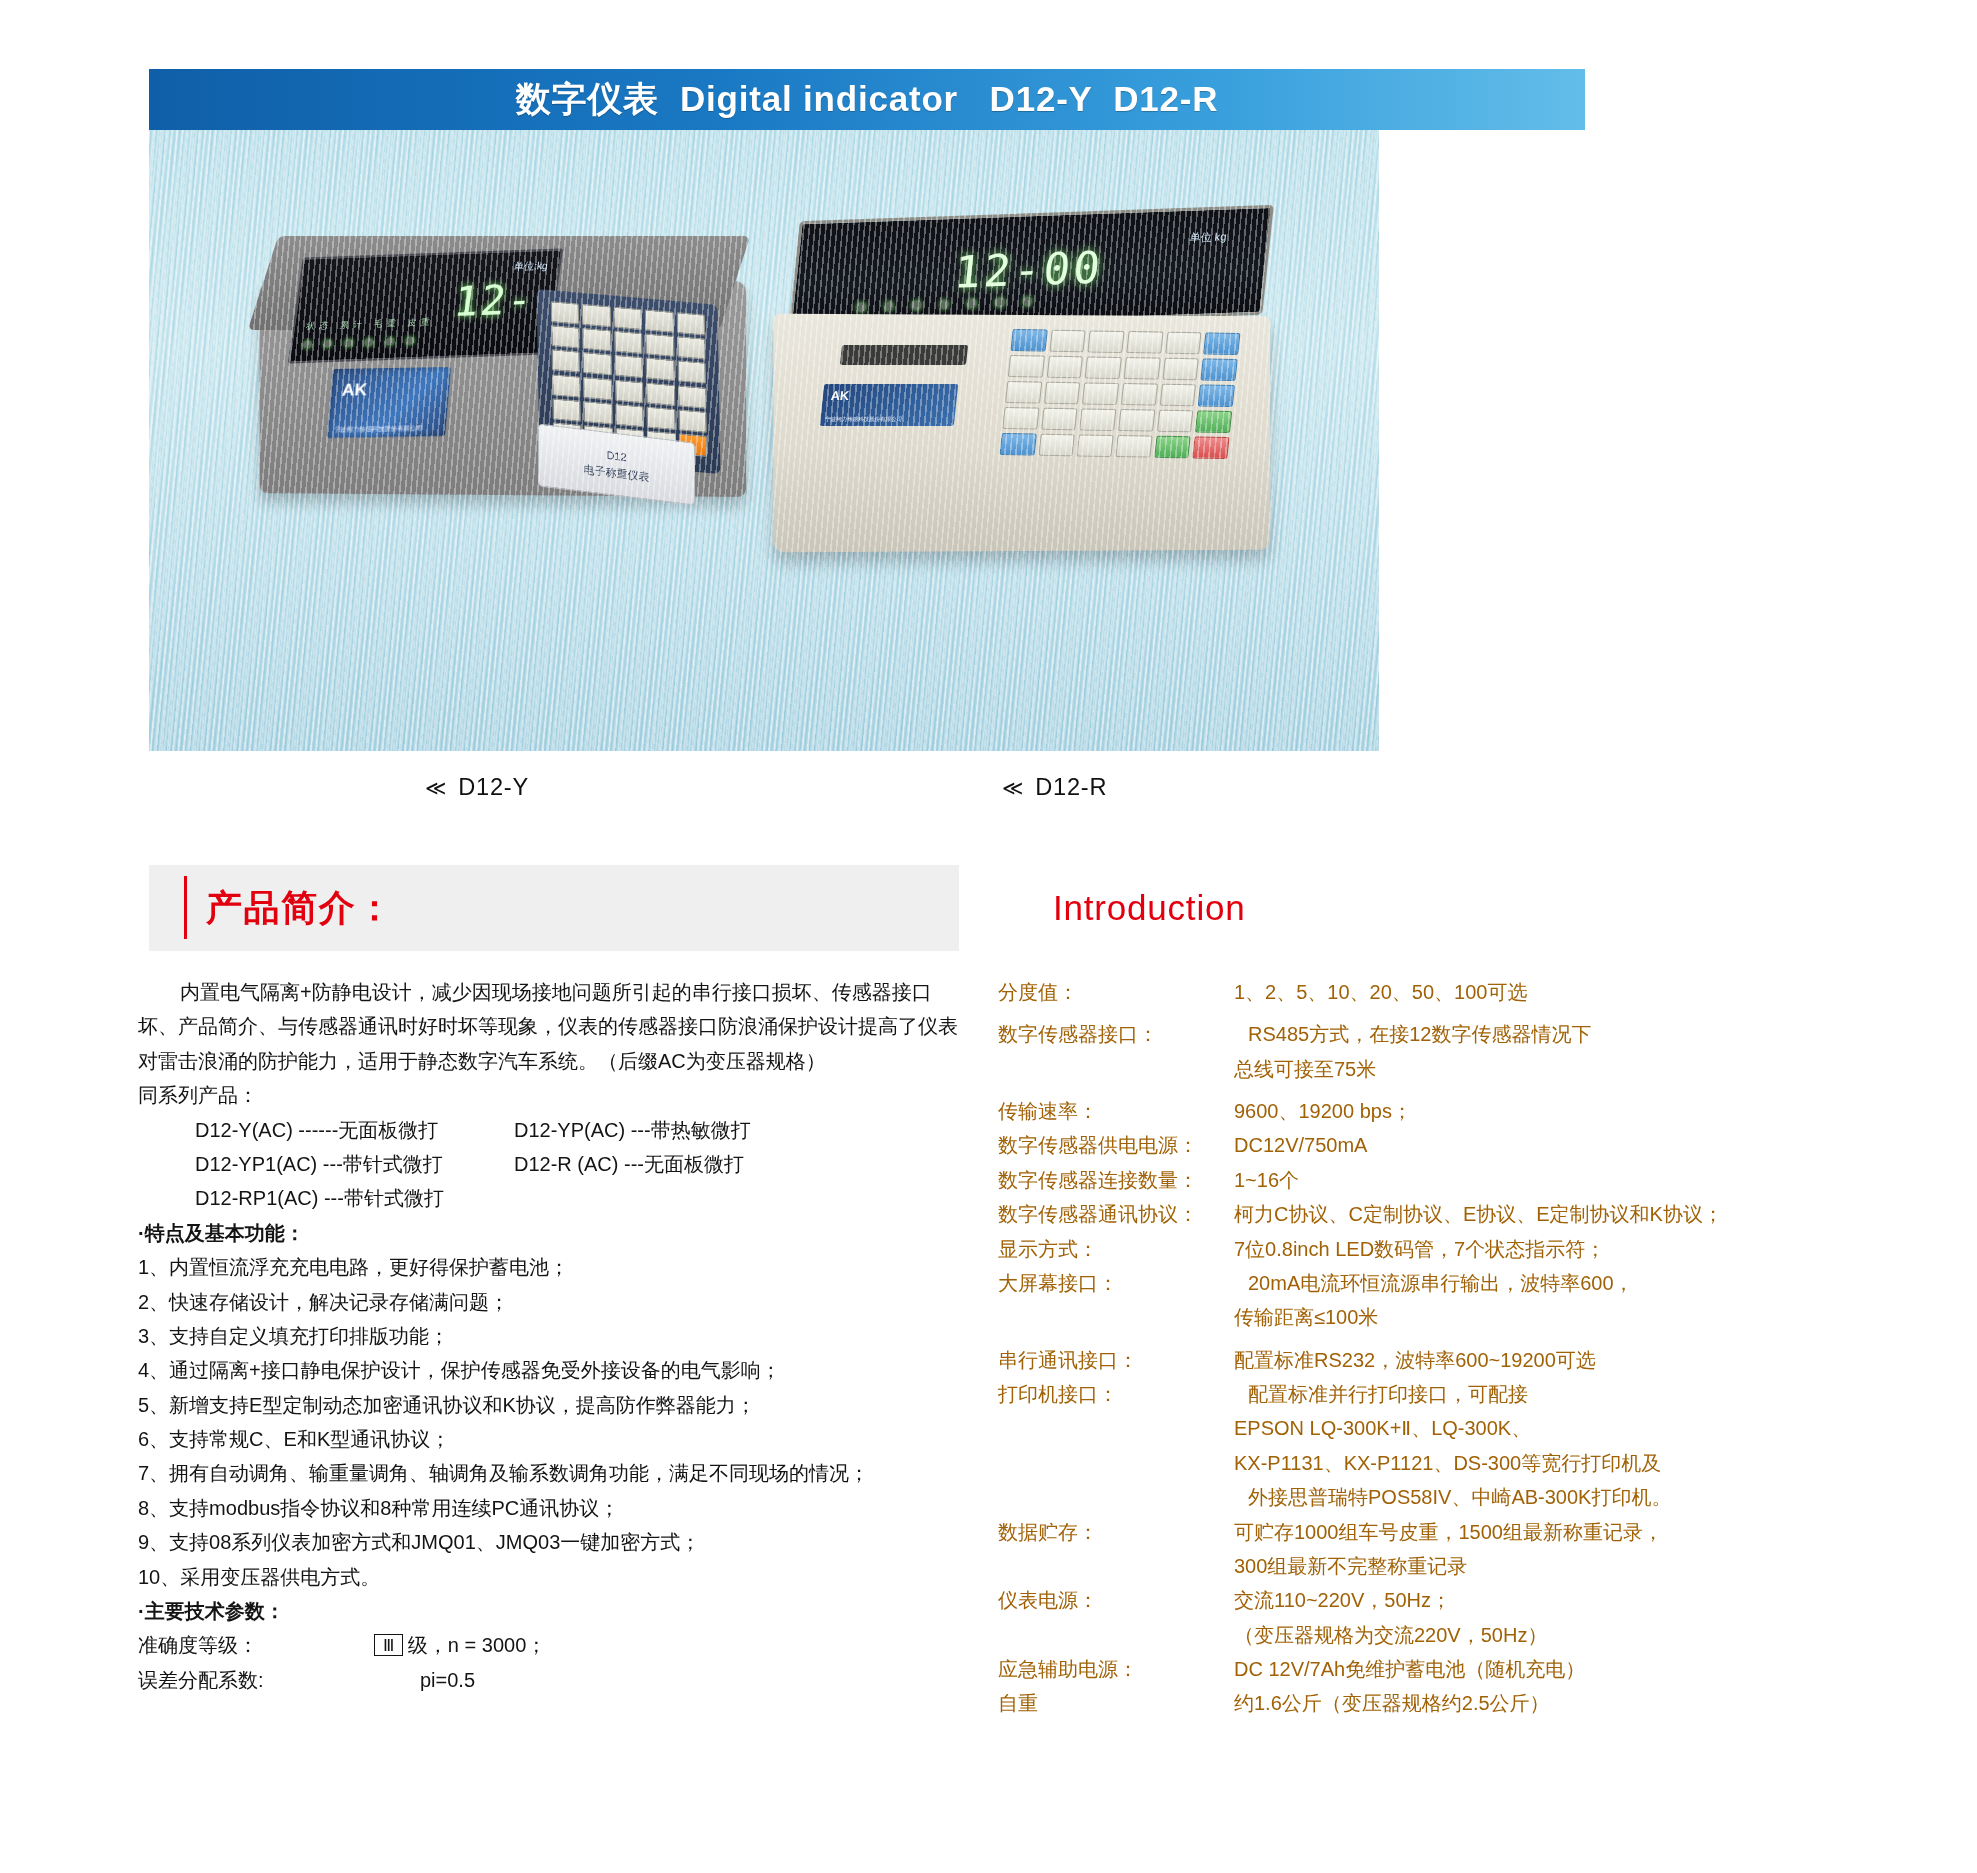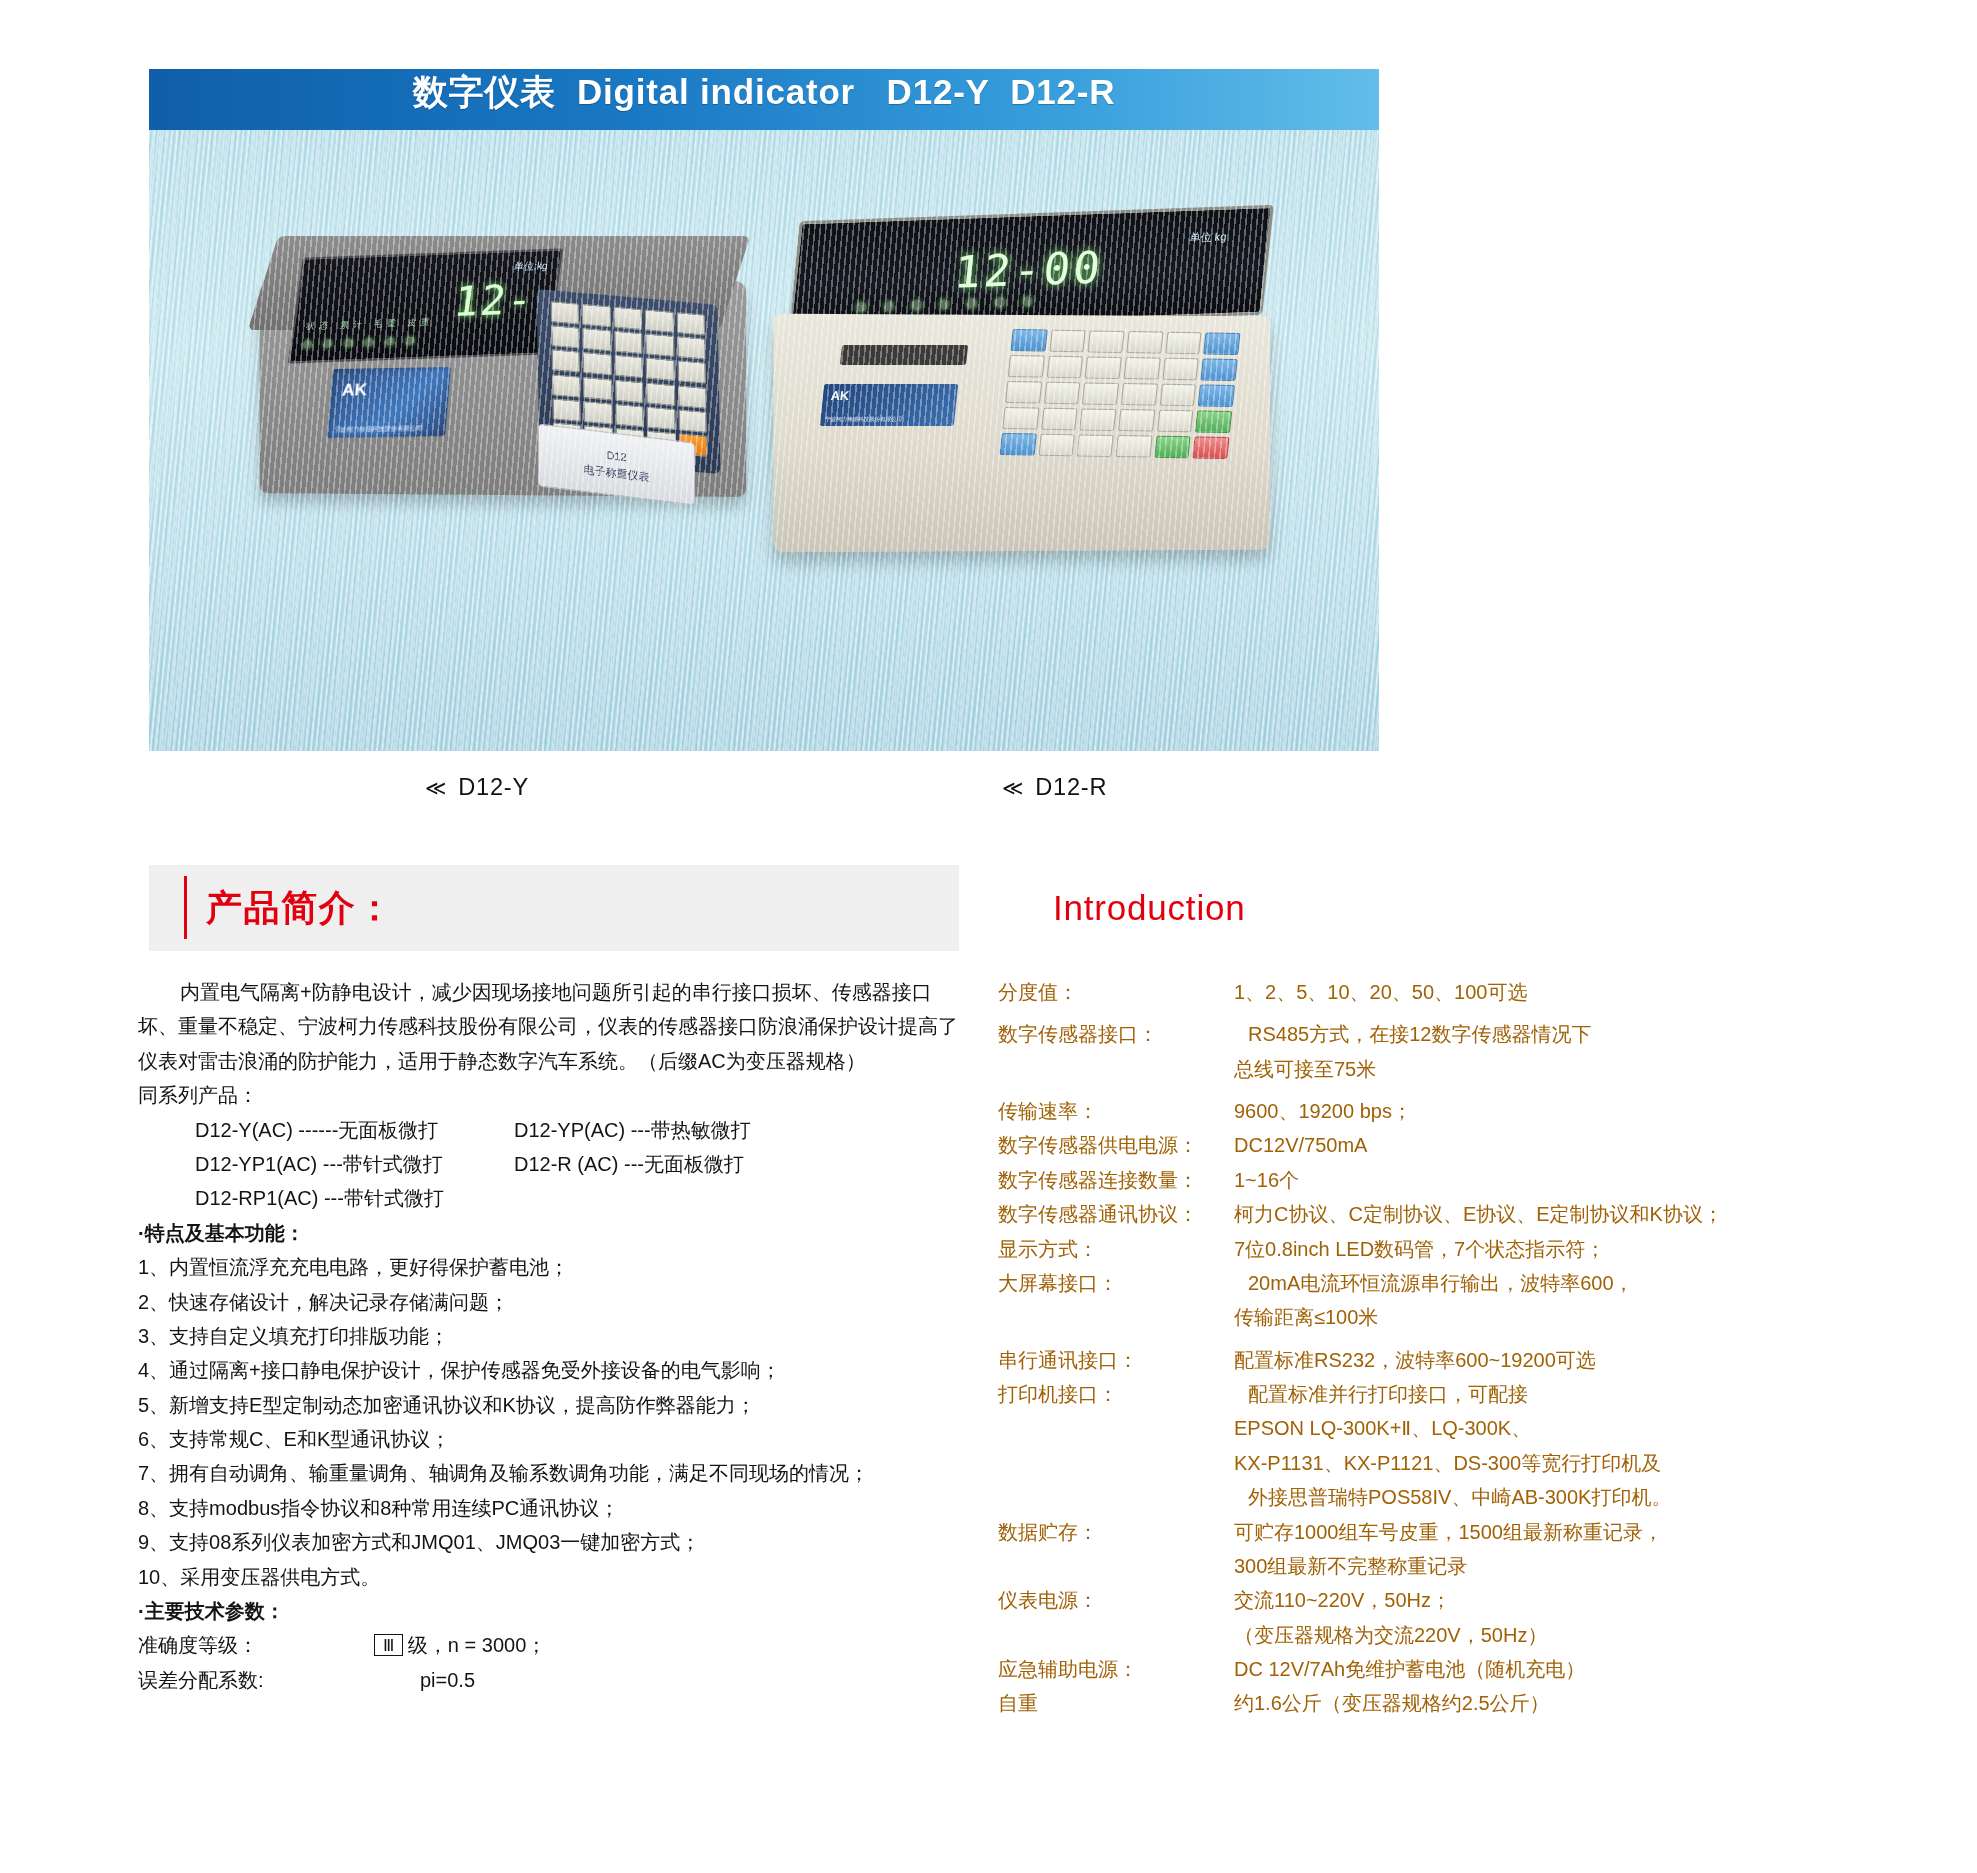--- a/index.html
+++ b/index.html
@@ -9,23 +9,23 @@
     background: #ffffff;
     font-family: "Liberation Sans", "DejaVu Sans", sans-serif;
     color: #1a1a1a;
     position: relative;
     overflow: hidden;
   }
   .page { position: relative; width:1977px; height:1873px; }
 
   
   .banner {
-    position:absolute; left:149px; top:69px; width:1230px; height:61px;
+    position:absolute; left:149px; top:69px; width:1436px; height:61px;
     background: linear-gradient(to right, #0f5fa8 0%, #1a79c4 40%, #39a0dd 75%, #63bde9 100%);
-    display:flex; justify-content:center;
+    display:flex; align-items:center; justify-content:center;
   }
   .banner-title {
     color:#ffffff; font-size:35px; font-weight:bold; letter-spacing:0.8px;
     white-space:pre;
     text-shadow:0 0.8px 0.8px rgba(0,0,0,.25);
   }
 
   
   .photo {
     position:absolute; left:149px; top:130px; width:1230px; height:621px;
@@ -350,21 +350,21 @@
     <span>D12-R</span>
   </div>
 
   <div class="cn-head-bar">
     <div class="redline"></div>
     <div class="txt">产品简介：</div>
   </div>
   <div class="en-head">Introduction</div>
 
   <div class="left-col">
-    <p class="indent">内置电气隔离+防静电设计，减少因现场接地问题所引起的串行接口损坏、传感器接口坏、重量不稳定、宁波柯力传感科技股份有限公司，仪表的传感器接口防浪涌保护设计提高了仪表对雷击浪涌的防护能力，适用于静态数字汽车系统。（后缀AC为变压器规格）</p>
+    <p class="indent">内置电气隔离+防静电设计，减少因现场接地问题所引起的串行接口损坏、传感器接口坏、产品简介、与传感器通讯时好时坏等现象，仪表的传感器接口防浪涌保护设计提高了仪表对雷击浪涌的防护能力，适用于静态数字汽车系统。（后缀AC为变压器规格）</p>
     <p>同系列产品：</p>
     <div class="sub-list">
       <div class="row">
         <span>D12-Y(AC) ------无面板微打</span>
         <span>D12-YP(AC) ---带热敏微打</span>
       </div>
       <div class="row">
         <span>D12-YP1(AC) ---带针式微打</span>
         <span>D12-R (AC) ---无面板微打</span>
       </div>

